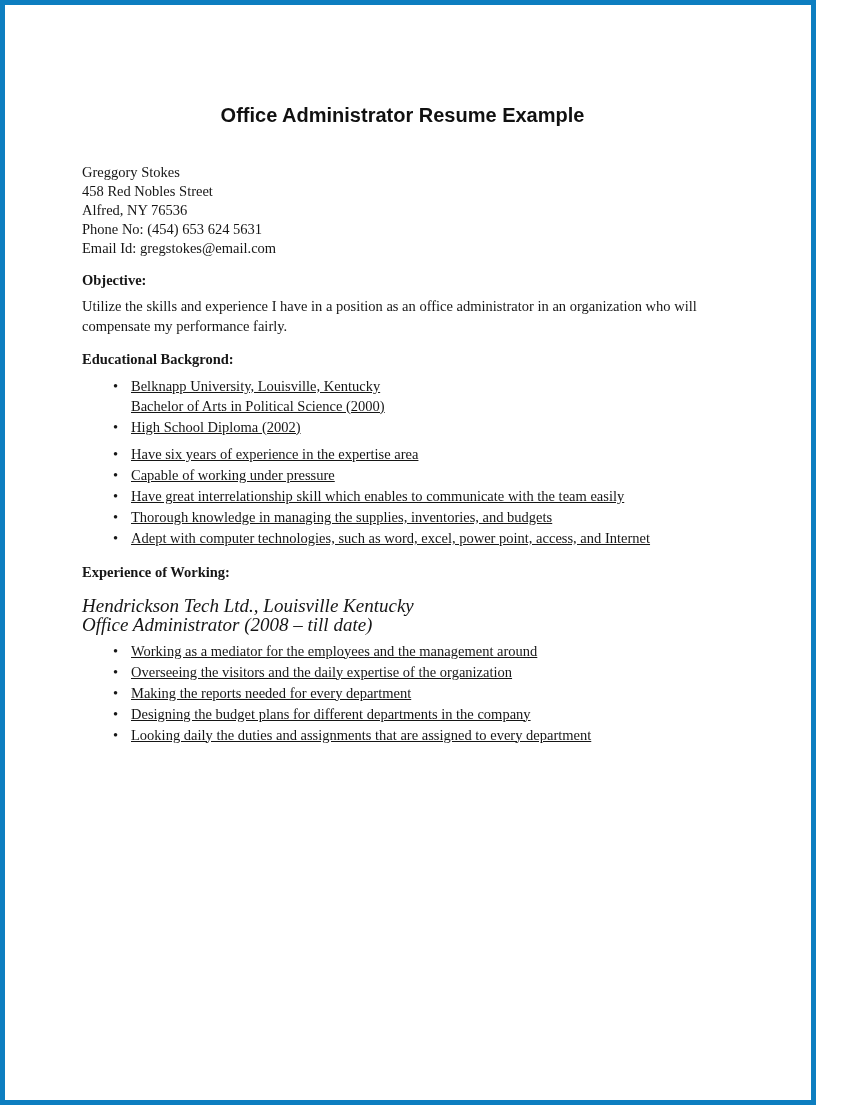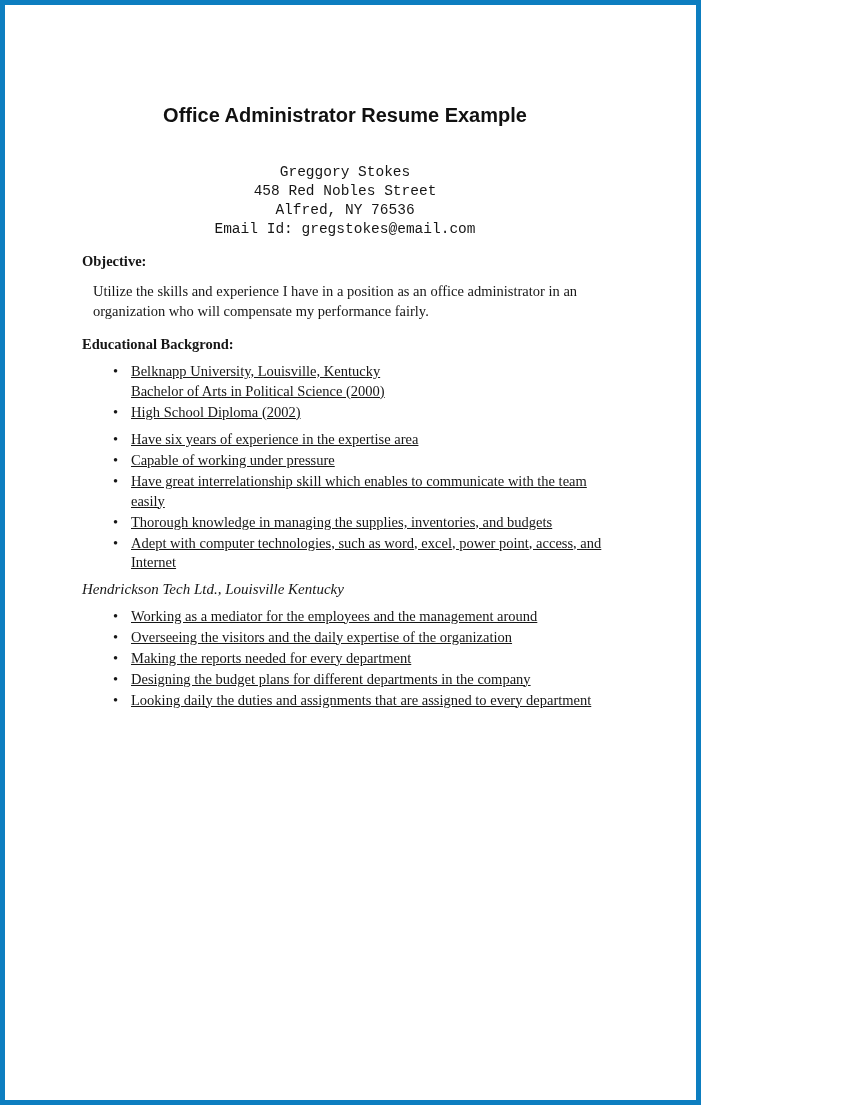--- a/index.html
+++ b/index.html
@@ -2,55 +2,54 @@
 <html><head>
 <meta charset="utf-8">
 <style>
   html, body {
     margin: 0;
     padding: 0;
     background: #ffffff;
   }
   .page {
     box-sizing: border-box;
-    width: 701px;
+    width: 816px;
     height: 1105px;
     border: 5px solid #0d7ec0;
     background: #ffffff;
     padding: 0 88px 0 77px;
     overflow: hidden;
     font-family: "Liberation Serif", serif;
     color: #161616;
   }
   .doc-title {
     margin: 98px 0 0 0;
     text-align: center;
     font-family: "Liberation Sans", sans-serif;
     font-weight: bold;
     font-size: 20px;
     line-height: 24px;
     color: #111111;
   }
   .contact-block {
     margin-top: 36px;
-    text-align: center;
+    text-align: left;
     font-size: 14.5px;
     line-height: 19px;
-    font-family: Liberation Mono, monospace;
   }
   .contact-line { white-space: nowrap; }
   .section-heading {
     margin: 14px 0 7px 0;
     font-size: 14.5px;
     font-weight: bold;
     line-height: 19px;
   }
   .first-heading { margin-top: 13px; }
   .body-paragraph {
-    margin: 11px;
+    margin: 0;
     font-size: 14.5px;
     line-height: 19.5px;
   }
   ul.bullet-list {
     margin: 8px 0 0 0;
     padding: 0 0 0 31px;
     list-style: none;
     font-size: 14.5px;
   }
   ul.bullet-list li {
@@ -59,38 +58,39 @@
     line-height: 19.5px;
     margin-bottom: 1.5px;
   }
   .bullet {
     width: 18px;
     flex-shrink: 0;
     line-height: 19.5px;
   }
   .li-lines { flex: 1; text-decoration: underline; }
   .employer-block {
-    margin: 7px 0 0 0;
-    font-size: 15px;
+    margin: 14px 0 0 0;
+    font-size: 19px;
     line-height: 19px;
     font-style: italic;
   }
   .exp-list { margin-top: 10px; }
 </style>
 </head>
 <body>
 
 <div class="page">
 
   <h1 class="doc-title">Office Administrator Resume Example</h1>
 
   <div class="contact-block">
     <div class="contact-line">Greggory Stokes</div>
     <div class="contact-line">458 Red Nobles Street</div>
     <div class="contact-line">Alfred, NY 76536</div>
+    <div class="contact-line">Phone No: (454) 653 624 5631</div>
     <div class="contact-line">Email Id: gregstokes@email.com</div>
   </div>
 
   <div class="section-heading first-heading">Objective:</div>
   <p class="body-paragraph">Utilize the skills and experience I have in a position as an office administrator in an organization who will compensate my performance fairly.</p>
 
   <div class="section-heading">Educational Backgrond:</div>
   <ul class="bullet-list">
     <li>
       <span class="bullet">•</span>
@@ -123,22 +123,24 @@
     <li>
       <span class="bullet">•</span>
       <span class="li-lines">Thorough knowledge in managing the supplies, inventories, and budgets</span>
     </li>
     <li>
       <span class="bullet">•</span>
       <span class="li-lines">Adept with computer technologies, such as word, excel, power point, access, and Internet</span>
     </li>
   </ul>
 
+  <div class="section-heading">Experience of Working:</div>
   <div class="employer-block">
     <div>Hendrickson Tech Ltd., Louisville Kentucky</div>
+    <div>Office Administrator (2008 – till date)</div>
   </div>
   <ul class="bullet-list exp-list">
     <li>
       <span class="bullet">•</span>
       <span class="li-lines">Working as a mediator for the employees and the management around</span>
     </li>
     <li>
       <span class="bullet">•</span>
       <span class="li-lines">Overseeing the visitors and the daily expertise of the organization</span>
     </li>

